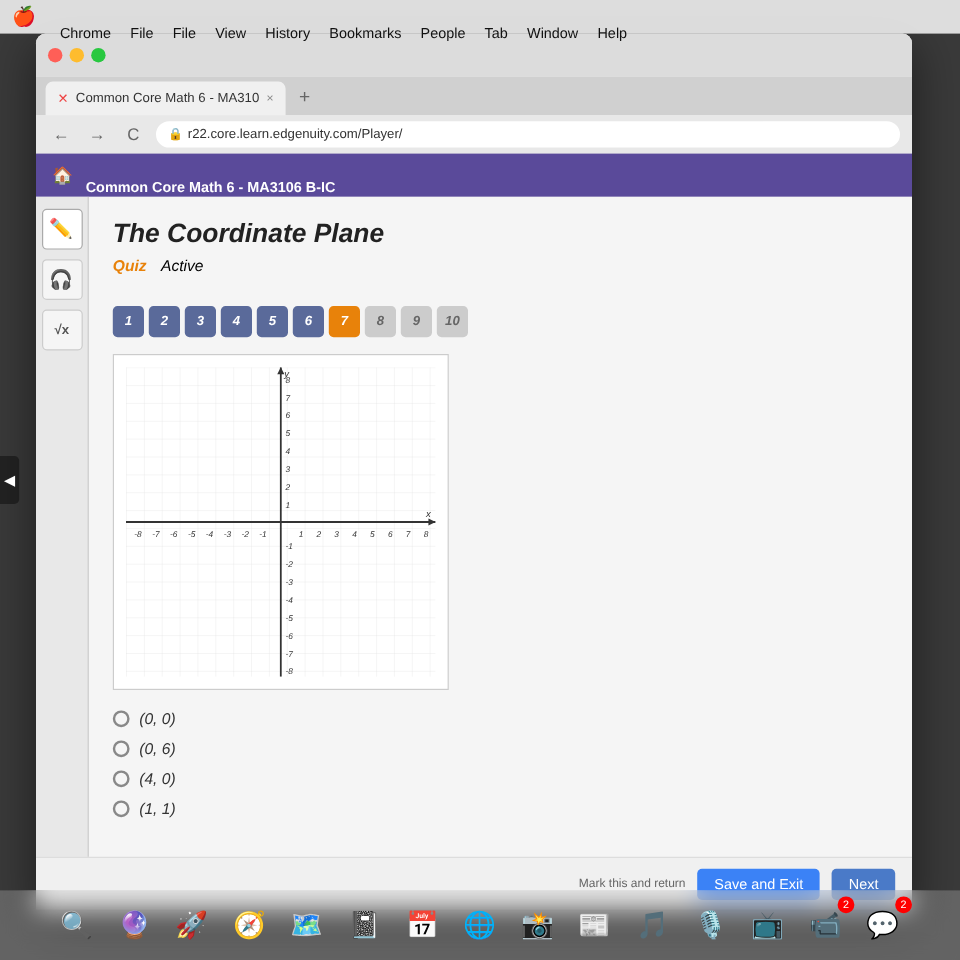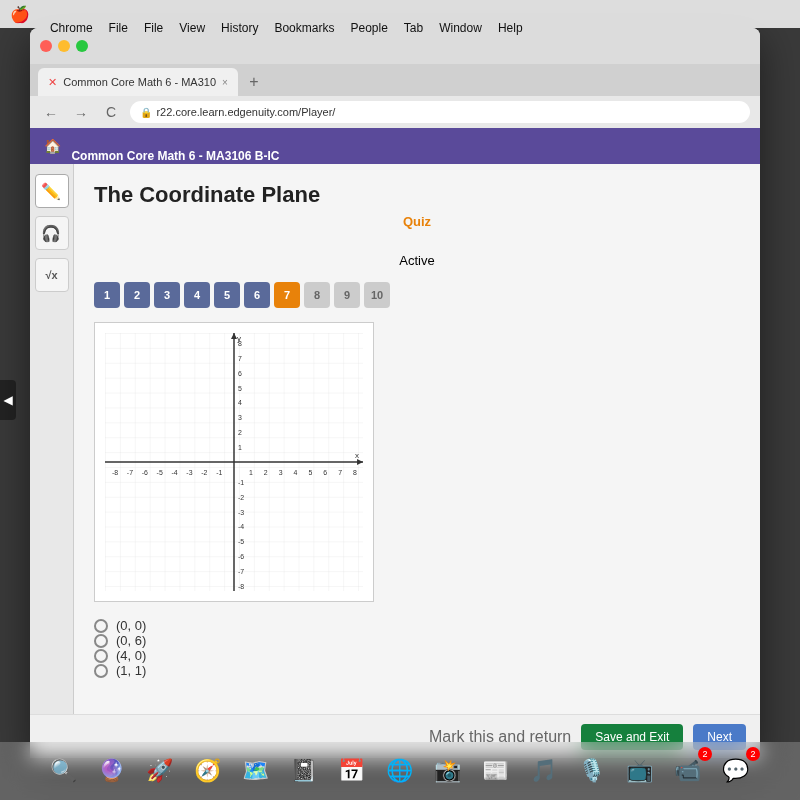--- a/index.html
+++ b/index.html
@@ -213,35 +213,35 @@
     .tool-btn.active {
       background: white;
       border-color: #aaa;
     }
 
     
     .content-area {
       flex: 1;
       padding: 18px 20px;
       overflow-y: auto;
+      font-style: italic;
     }
 
     .page-title {
       font-size: 22px;
       font-weight: 600;
       color: #222;
       margin-bottom: 6px;
     }
 
     .quiz-info {
       display: flex;
       align-items: center;
-      gap: 24px;
-      margin-bottom: 14px;
-      flex-direction: column;
+      gap: 12px;
+      margin-bottom: 26px;
     }
     .quiz-label {
       font-size: 13px;
       font-weight: 600;
       color: #e8820a;
     }
     .active-label {
       font-size: 13px;
       color: #000000;
       text-align: center;
@@ -291,21 +291,21 @@
 
     .graph-svg {
       width: 100%;
       height: 100%;
     }
 
     
     .answer-choices {
       display: flex;
       flex-direction: column;
-      gap: 0;
+      gap: 10px;
       margin-bottom: 9px;
     }
     .answer-choice {
       display: flex;
       align-items: center;
       gap: 8px;
       font-size: 13px;
       color: #333;
     }
     .radio-circle {
@@ -326,40 +326,40 @@
       align-items: center;
       justify-content: flex-end;
       padding: 0 14px;
       gap: 10px;
       position: absolute;
       bottom: 0;
       left: 0;
       right: 0;
     }
     .btn-save {
-      background: #15803d;
+      background: #3b82f6;
       color: white;
       border: none;
       border-radius: 4px;
       padding: 6px 14px;
       font-size: 12px;
       cursor: pointer;
       text-align: right;
     }
     .btn-next {
       background: #4a7ac8;
       color: white;
       border: none;
       border-radius: 4px;
       padding: 6px 14px;
       font-size: 12px;
       cursor: pointer;
     }
     .mark-review {
-      font-size: 16px;
+      font-size: 10px;
       color: #666;
     }
 
     
     .dock {
       position: absolute;
       bottom: 0;
       left: 0;
       right: 0;
       height: 58px;

